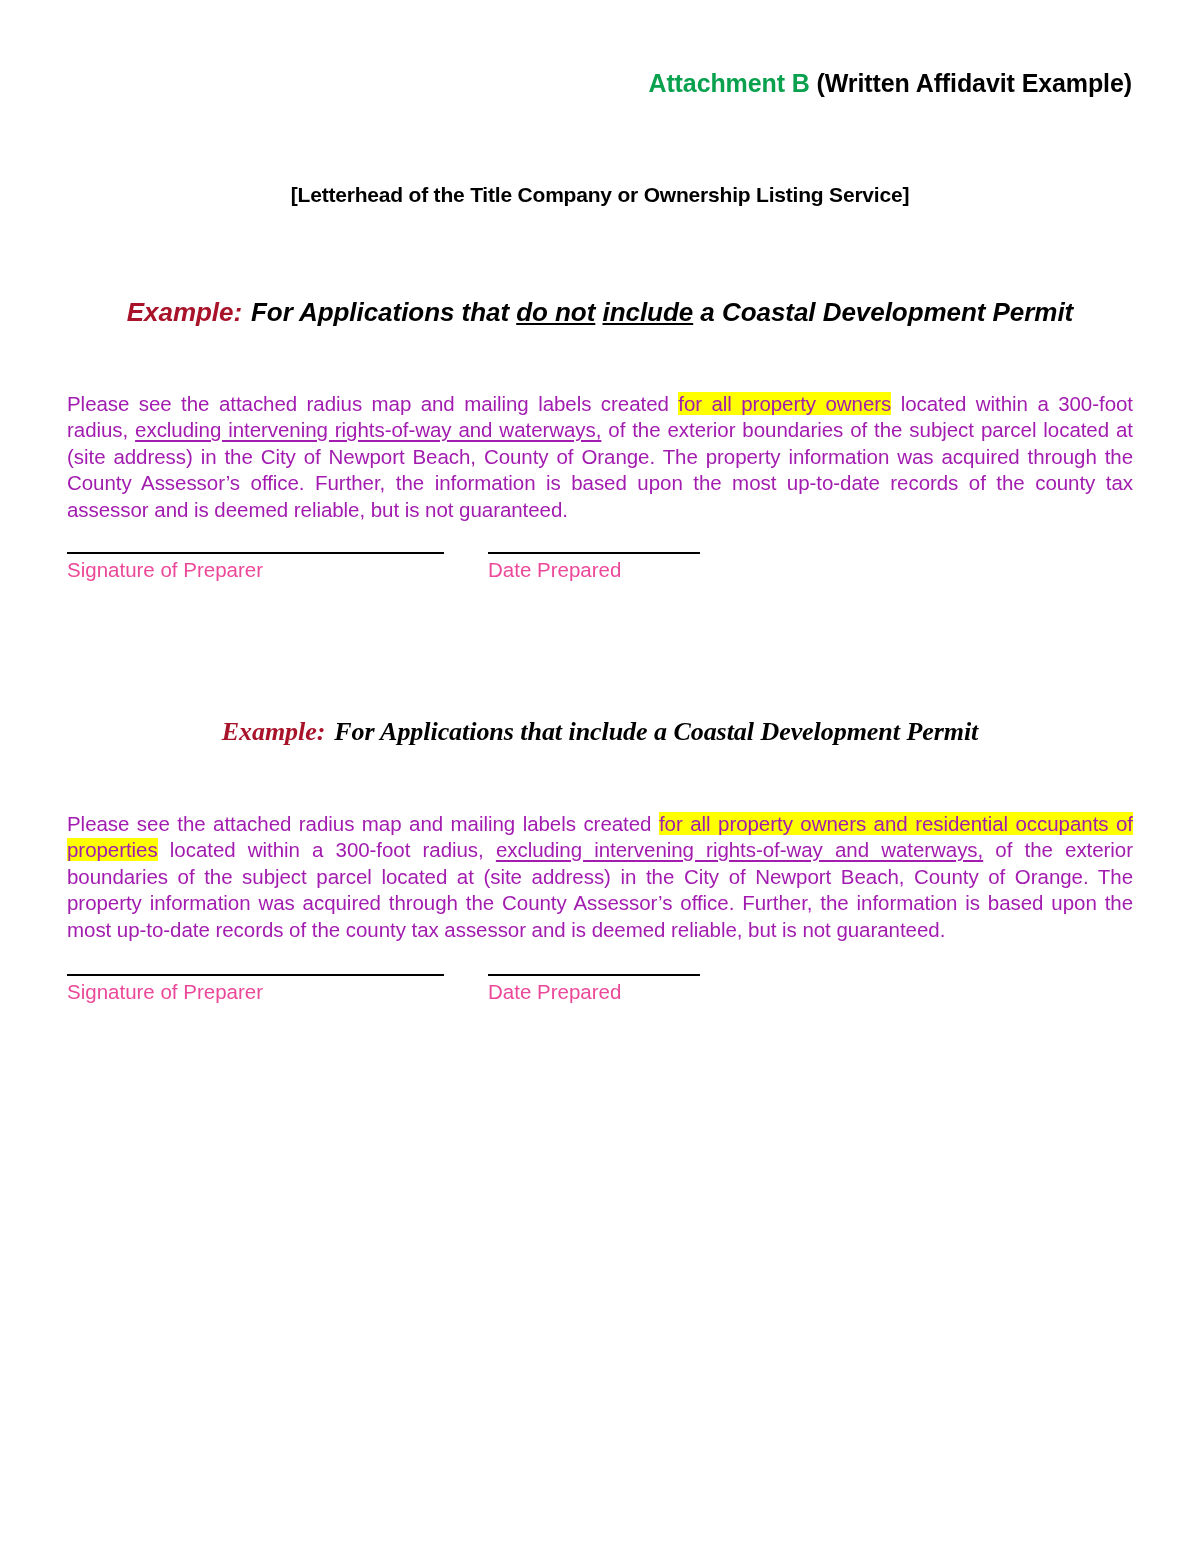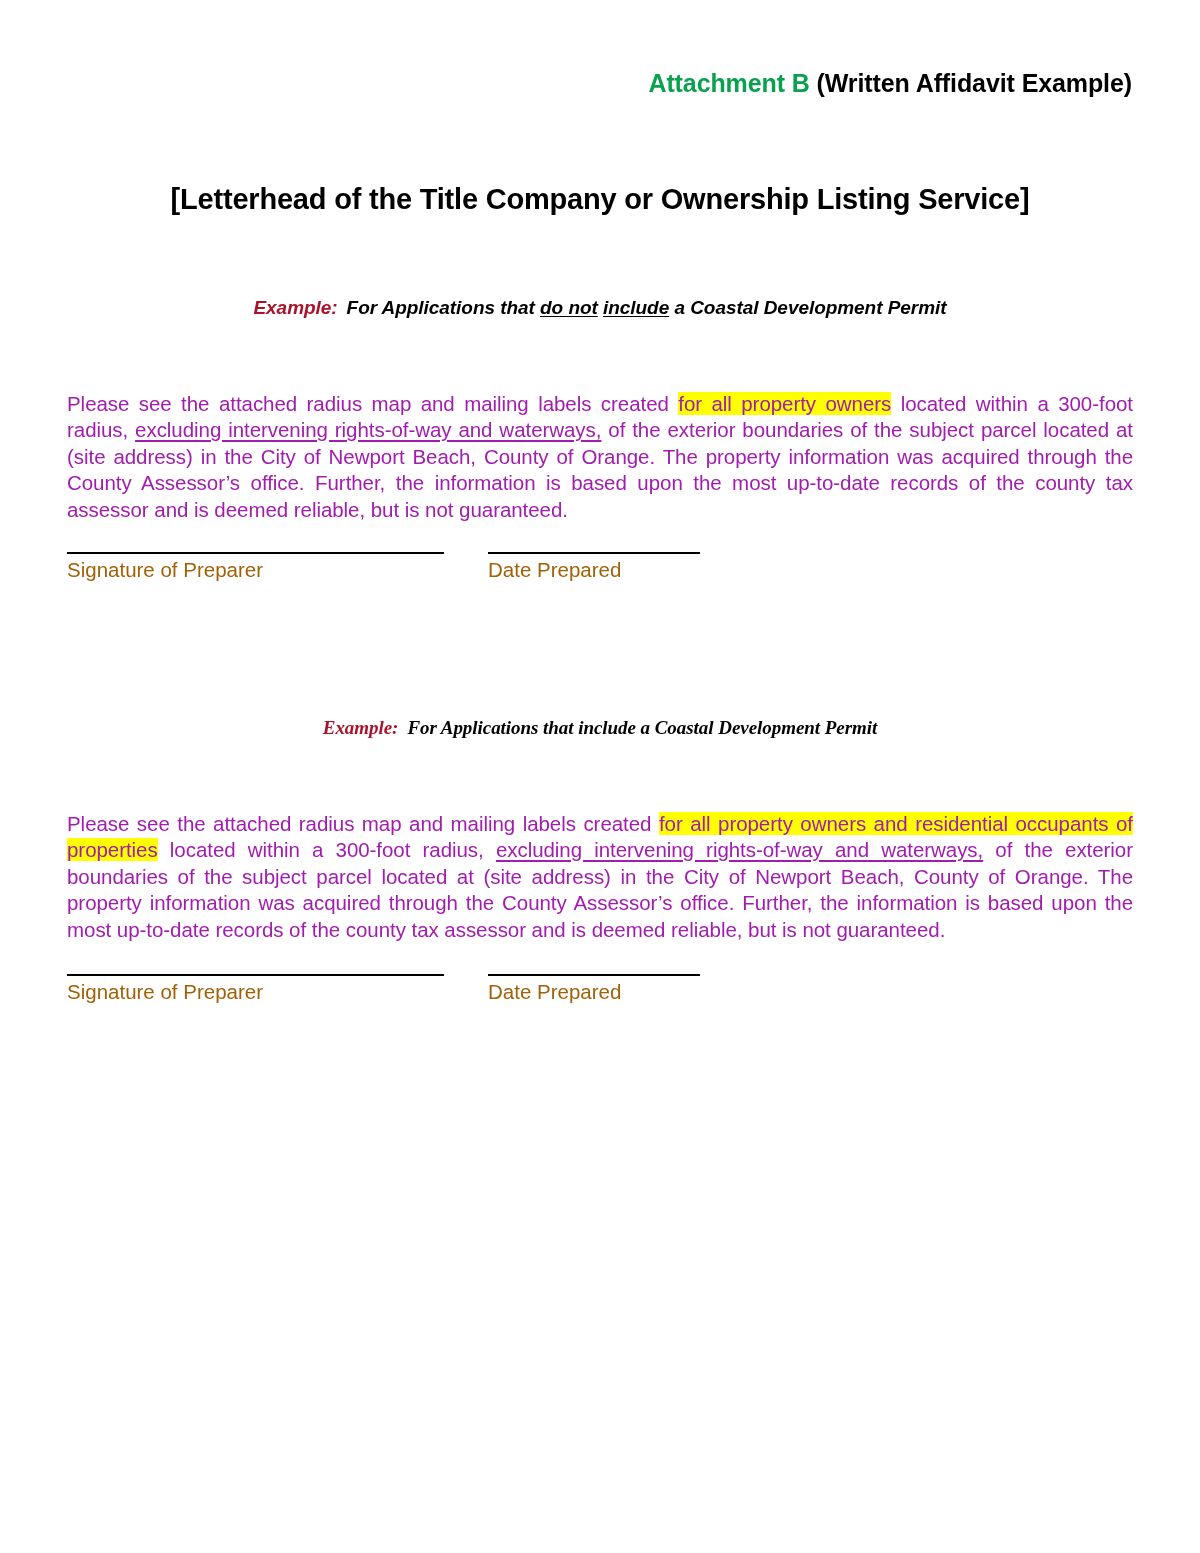--- a/index.html
+++ b/index.html
@@ -45,33 +45,33 @@
     color: #000000;
   }
 
   
   .doc-title {
     position: absolute;
     top: 182px;
     left: 60px;
     right: 60px;
     text-align: center;
-    font-size: 29px;
+    font-size: 21px;
     font-weight: bold;
     letter-spacing: -0.2px;
     line-height: 1.2;
   }
 
   
   .example-heading {
     position: absolute;
     left: 60px;
     right: 60px;
     text-align: center;
-    font-size: 19px;
+    font-size: 26px;
     font-weight: bold;
     font-style: italic;
     line-height: 1.25;
     letter-spacing: -0.05px;
   }
   .example-heading .ex-word {
     color: #a8132a;
   }
   .example-heading .ex-rest {
     color: #000000;
@@ -133,21 +133,21 @@
   .sig-rule {
     height: 0;
     border-top: 2.4px solid #000000;
     width: 100%;
   }
   .sig-label {
     margin-top: 3px;
     font-size: 20.5px;
     line-height: 25px;
     white-space: nowrap;
-    color: #a16207;
+    color: #ec4899;
   }
 
   
   .doc-footer {
     position: absolute;
     left: 60px;
     right: 64px;
     top: 1455px;
     text-align: right;
     font-size: 11.5px;

